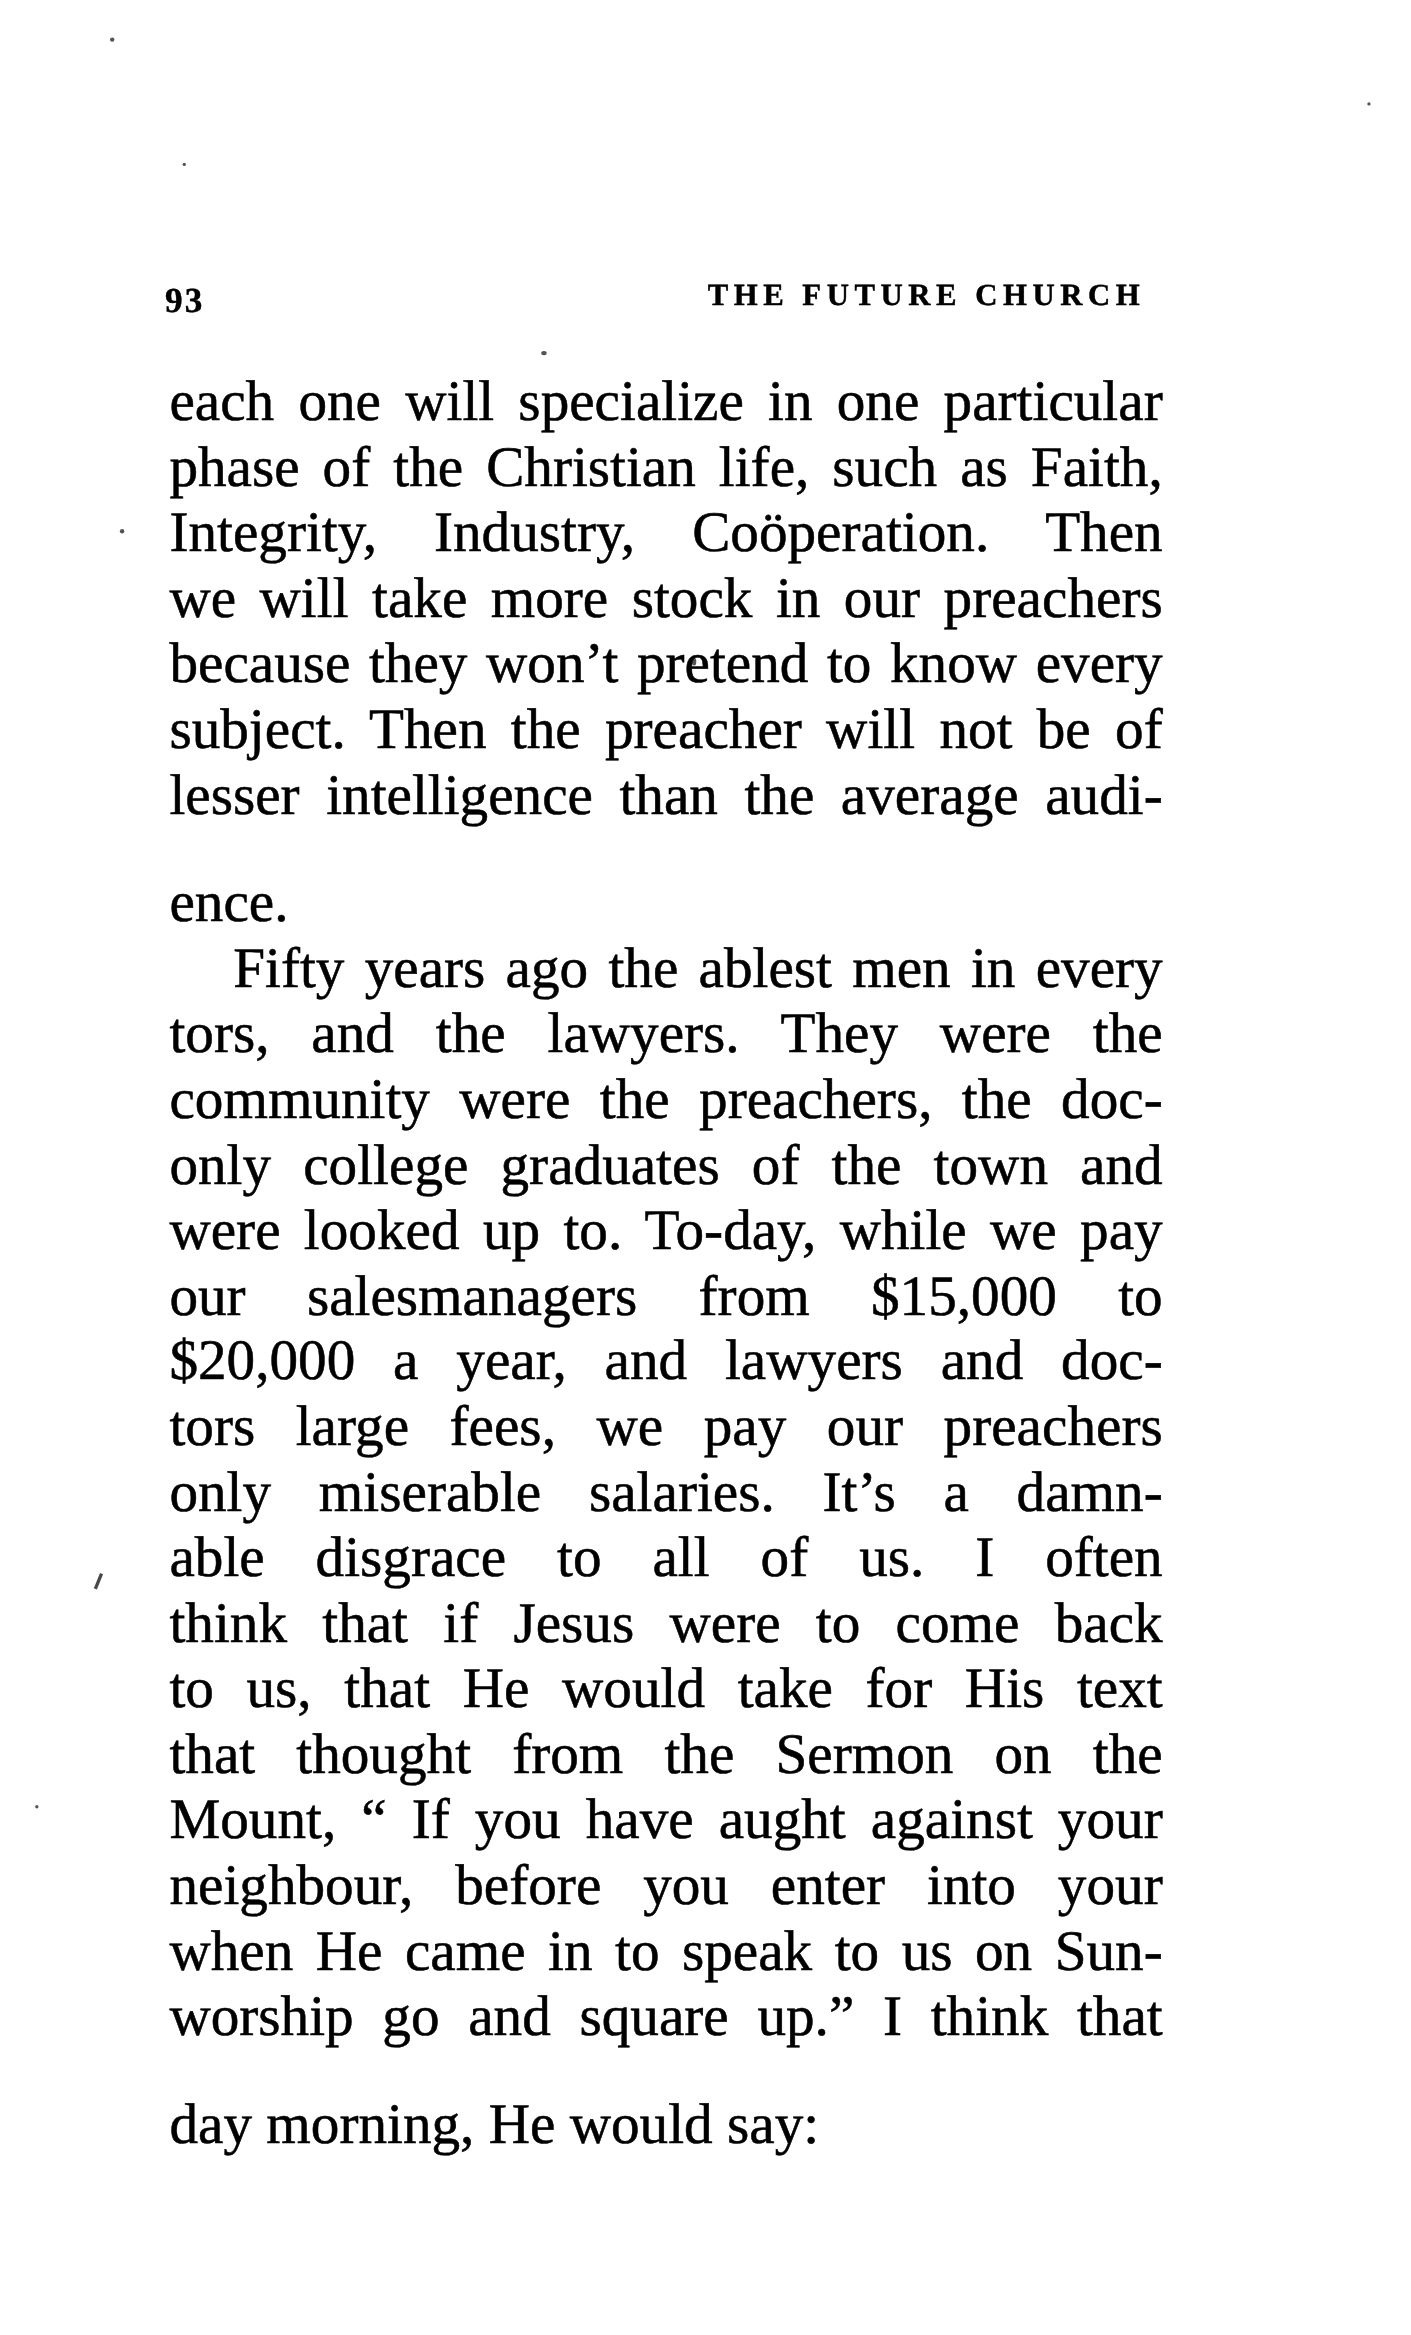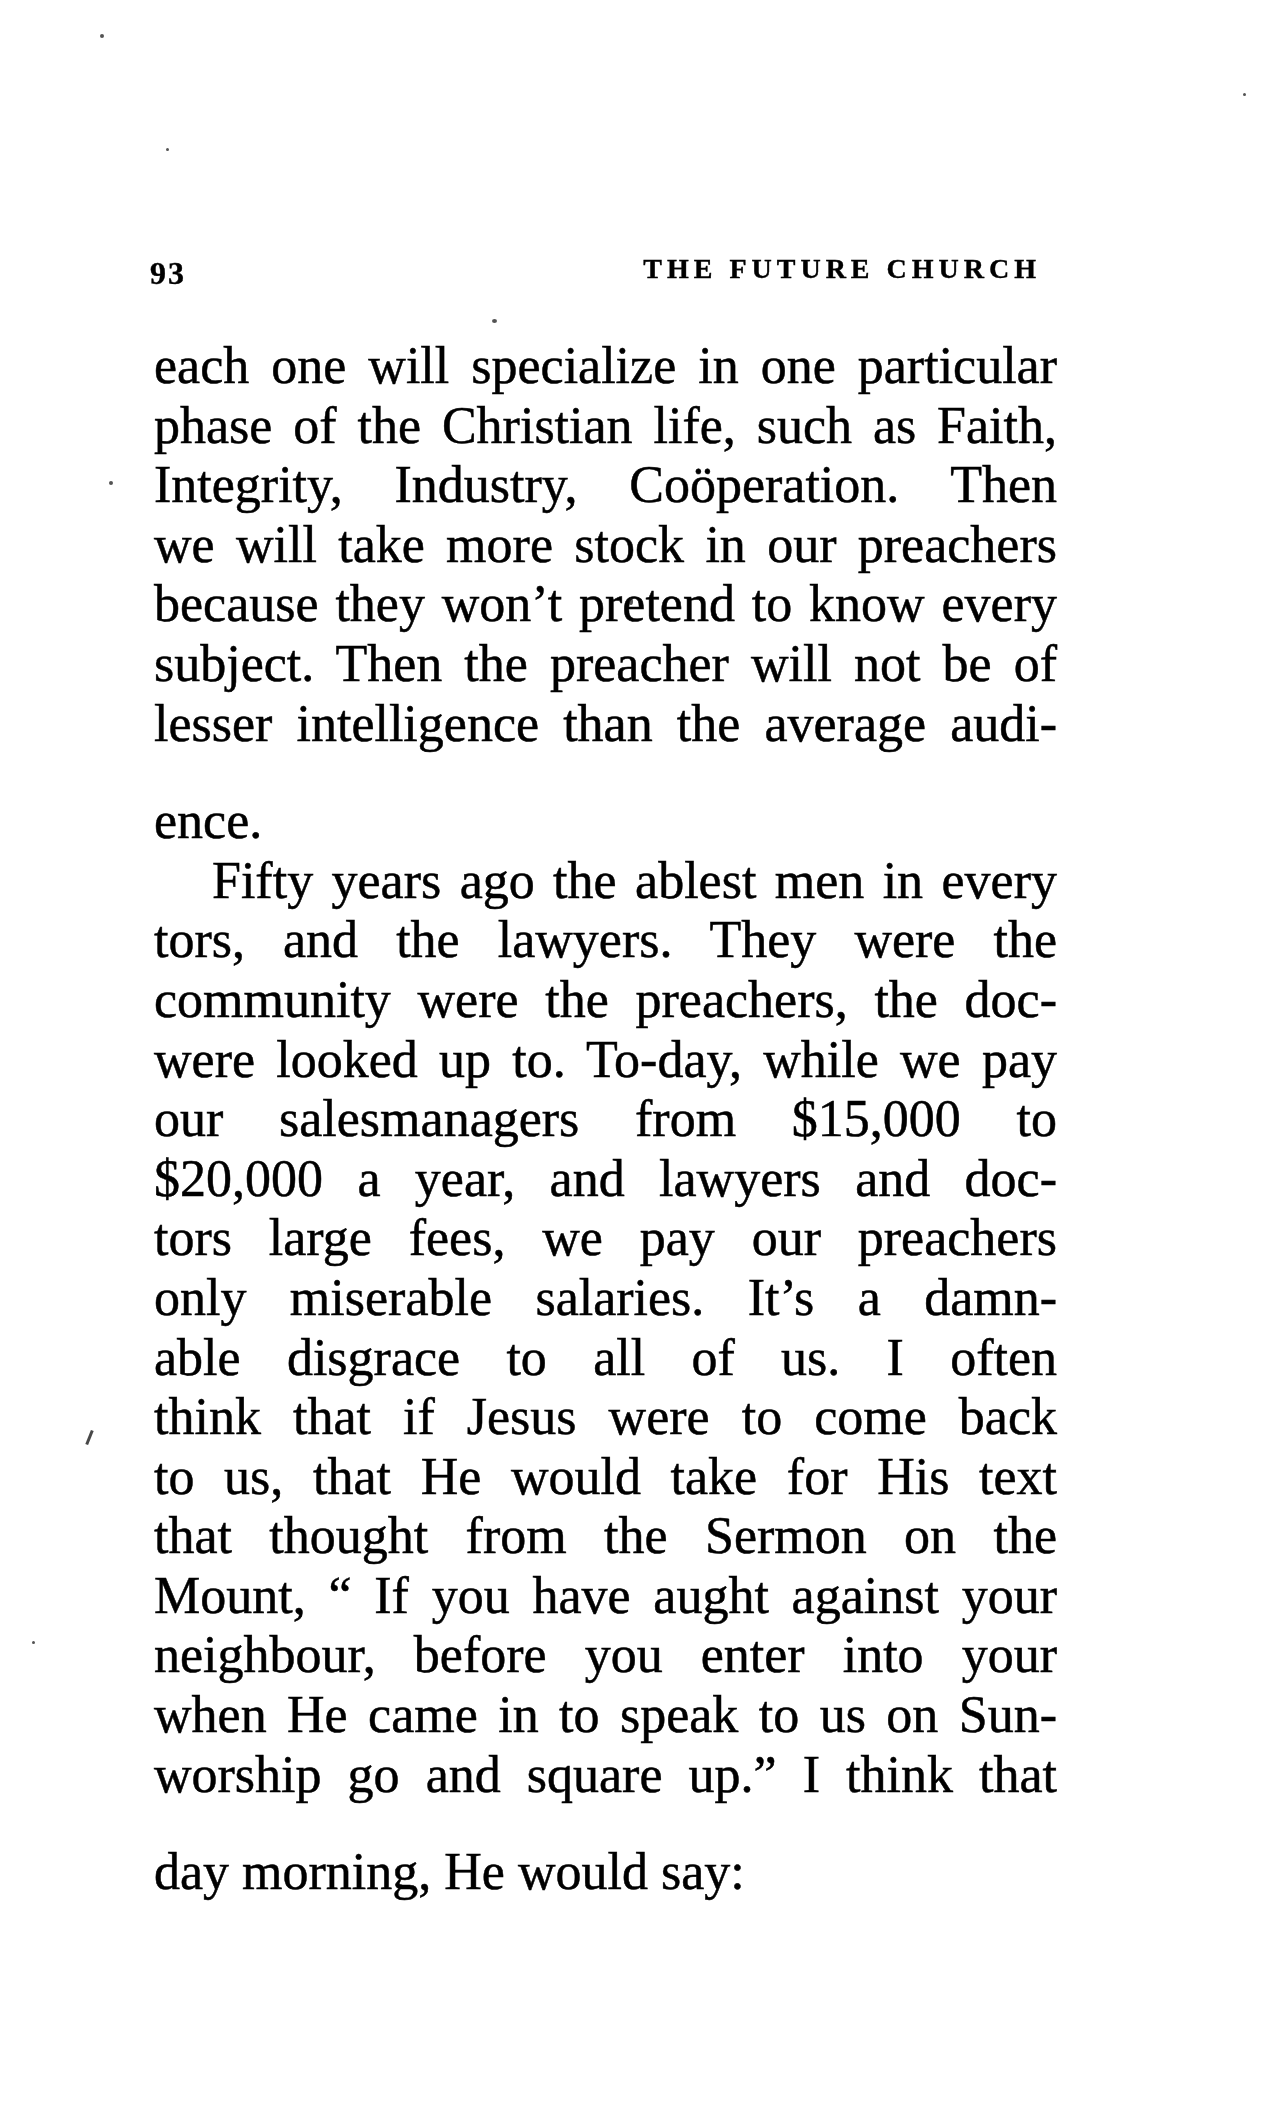--- a/index.html
+++ b/index.html
@@ -91,20 +91,21 @@
       <div class="line">phase of the Christian life, such as Faith,</div>
       <div class="line">Integrity, Industry, Coöperation. Then</div>
       <div class="line">we will take more stock in our preachers</div>
       <div class="line">because they won’t pretend to know every</div>
       <div class="line">subject. Then the preacher will not be of</div>
       <div class="line">lesser intelligence than the average audi-</div>
       <div class="line left">ence.</div>
       <div class="line indent">Fifty years ago the ablest men in every</div>
       <div class="line">tors, and the lawyers. They were the</div>
       <div class="line">community were the preachers, the doc-</div>
+      <div class="line">only college graduates of the town and</div>
       <div class="line">were looked up to. To-day, while we pay</div>
       <div class="line">our salesmanagers from $15,000 to</div>
       <div class="line">$20,000 a year, and lawyers and doc-</div>
       <div class="line">tors large fees, we pay our preachers</div>
       <div class="line">only miserable salaries. It’s a damn-</div>
       <div class="line">able disgrace to all of us. I often</div>
       <div class="line">think that if Jesus were to come back</div>
       <div class="line">to us, that He would take for His text</div>
       <div class="line">that thought from the Sermon on the</div>
       <div class="line">Mount, “ If you have aught against your</div>

